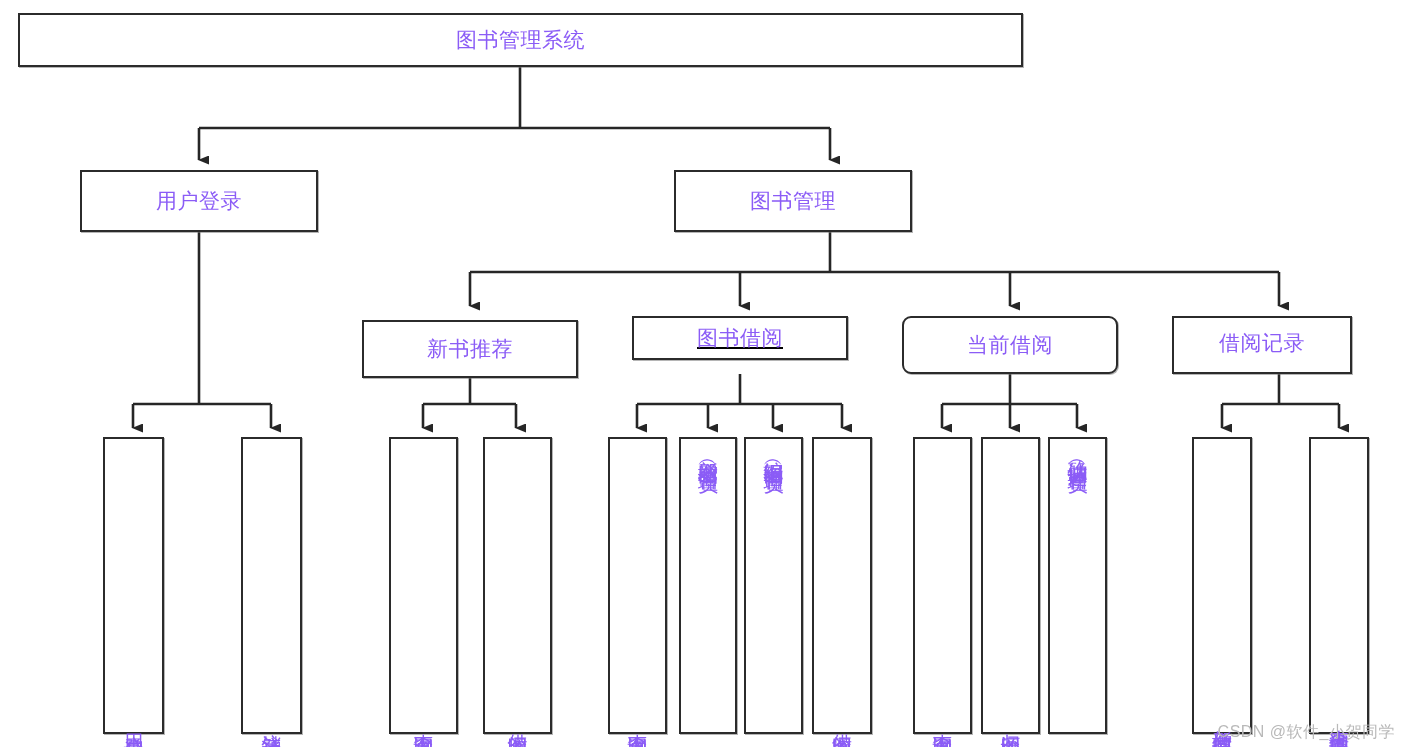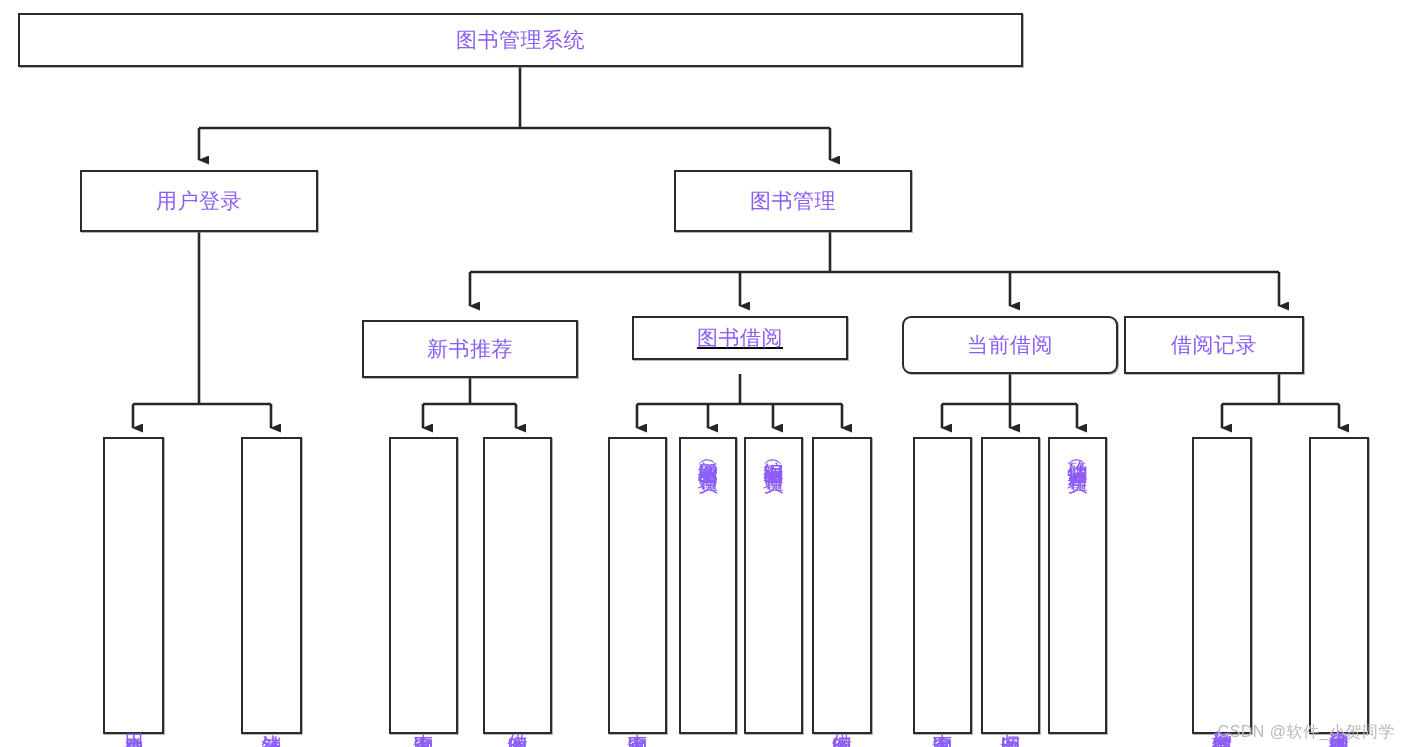--- a/index.html
+++ b/index.html
@@ -160,21 +160,21 @@
   </div>
 
   <div class="node-box node-h" style="left:632px; top:316px; width:216px; height:44px;text-decoration:underline;">
     <span class="node-label">图书借阅</span>
   </div>
 
   <div class="node-box node-h" style="left:902px; top:316px; width:216px; height:58px;border-radius:9px;">
     <span class="node-label">当前借阅</span>
   </div>
 
-  <div class="node-box node-h" style="left:1124px; top:316px; width:180px; height:58px;">
+  <div class="node-box node-h" style="left:1172px; top:316px; width:180px; height:58px;font-family:Liberation Mono, monospace;">
     <span class="node-label">借阅记录</span>
   </div>
 
   <div class="node-box node-v" style="left:103px; top:437px; width:61px; height:297px;">
     <span class="node-label">用户登录</span>
   </div>
 
   <div class="node-box node-v" style="left:241px; top:437px; width:61px; height:297px;">
     <span class="node-label">注销登录</span>
   </div>

